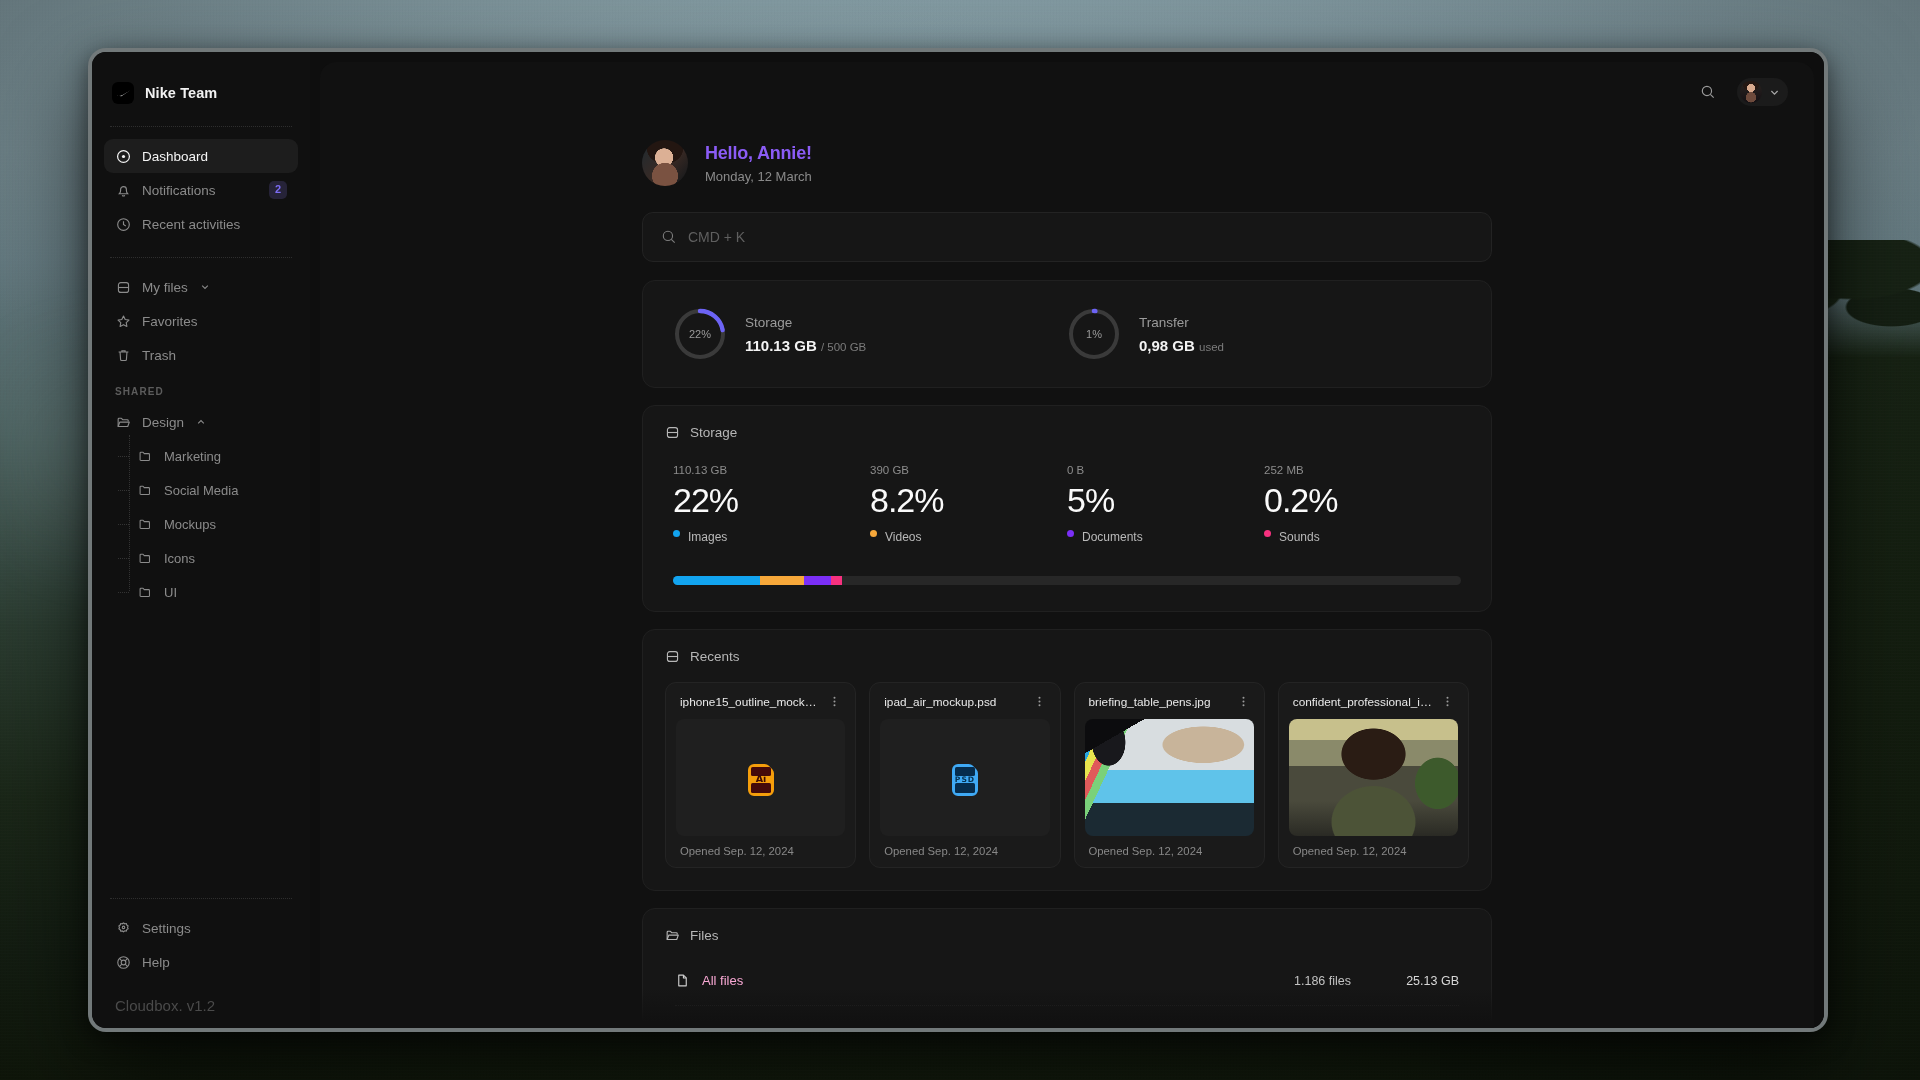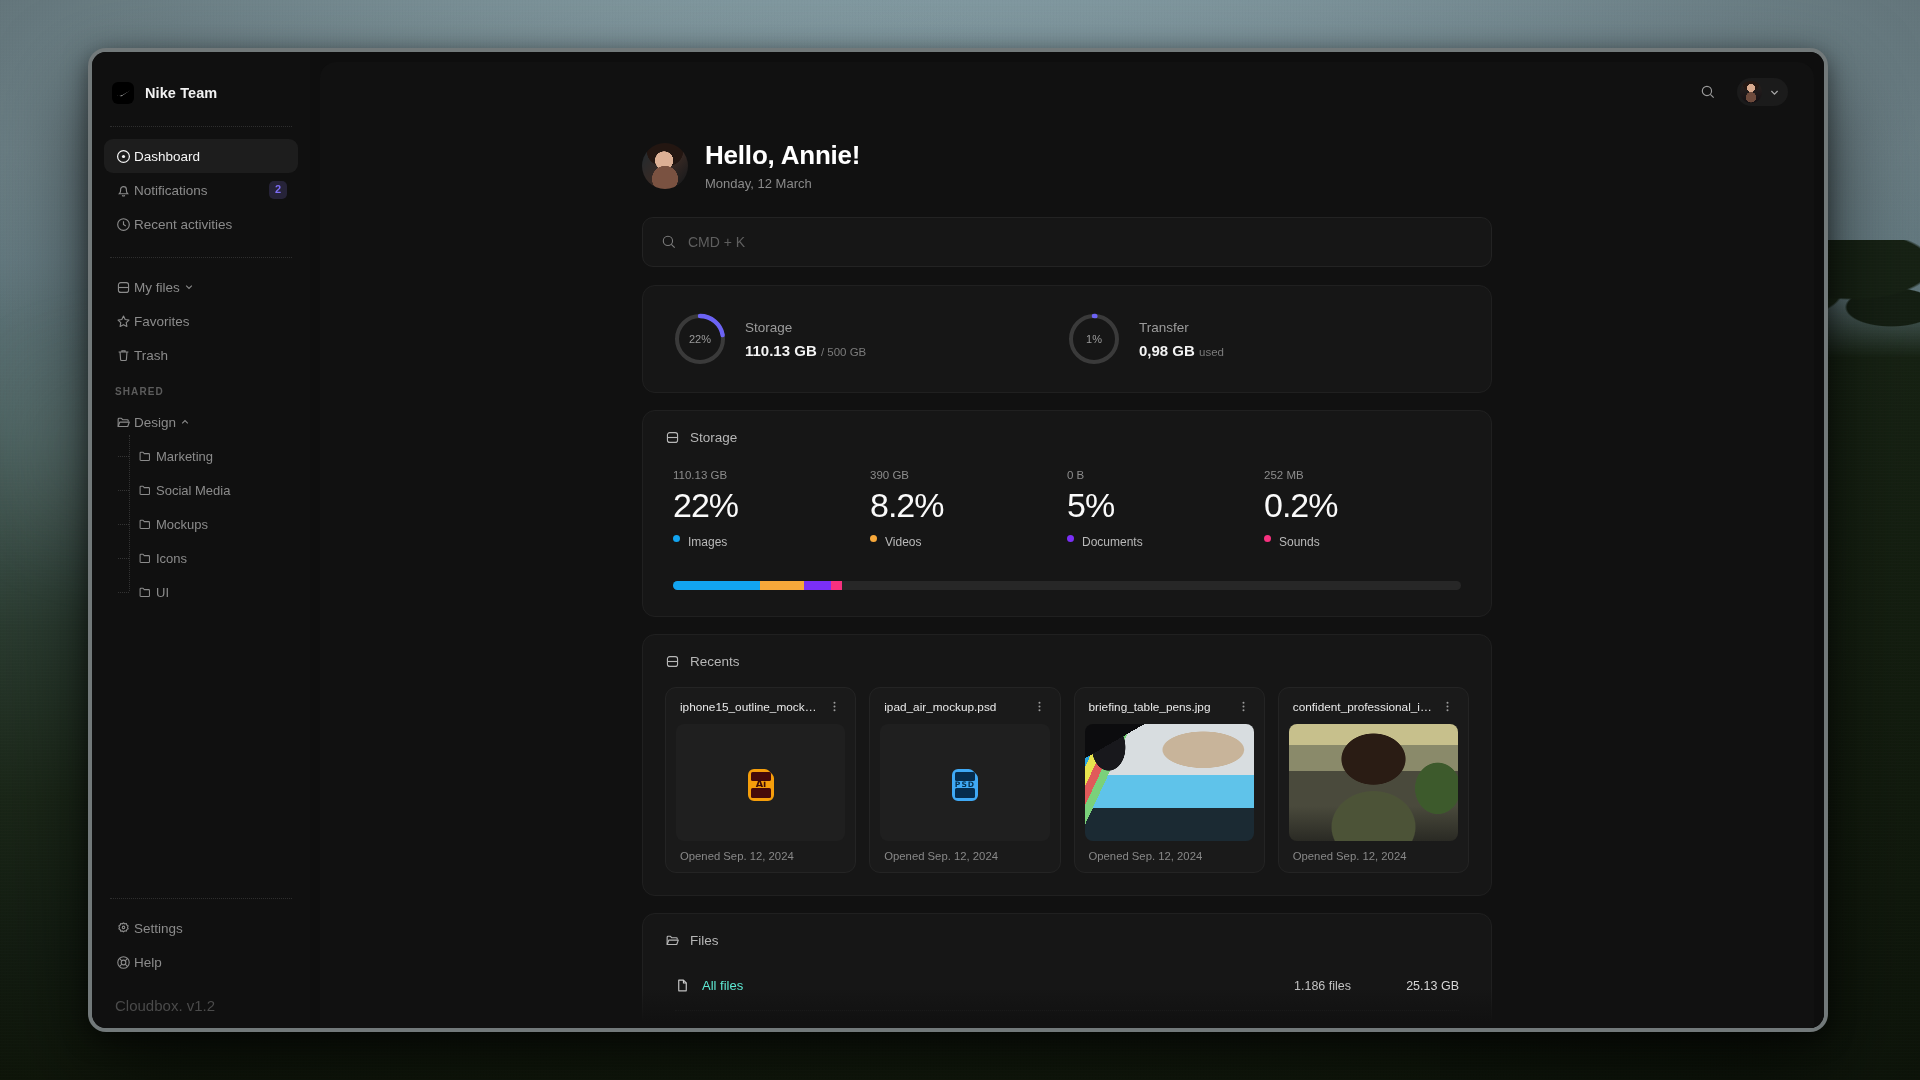--- a/index.html
+++ b/index.html
@@ -85,21 +85,21 @@
   }
   .brand-name { color: #f2f2f2; font-size: 14.5px; font-weight: 600; letter-spacing: .1px; }
 
   .divider {
     height: 0; margin: 16px 18px 12px 18px;
     border-top: 1px dotted #2e2e2e;
   }
 
   .nav-group { padding: 0 12px; }
   .nav-item {
-    display: flex; align-items: center; gap: 3px;
+    display: flex; align-items: center; gap: 11px;
     height: 34px; padding: 0 11px; border-radius: 9px;
     color: #8b8b8b; font-size: 13.5px; cursor: pointer;
     position: relative;
   }
   .nav-item .ico { width: 16px; height: 16px; flex: 0 0 16px; display:flex; align-items:center; justify-content:center; }
   .nav-item svg { display: block; }
   .nav-item.active { background: #1d1d1d; color: #f4f4f4; }
   .nav-item.active svg { stroke: #f4f4f4; }
   .nav-label { flex: 1 1 auto; white-space: nowrap; }
   .badge {
@@ -177,21 +177,21 @@
   
   .greeting { display: flex; align-items: center; gap: 17px; margin-bottom: 26px; }
   .avatar-lg {
     width: 46px; height: 46px; border-radius: 50%; flex: 0 0 46px; overflow: hidden;
     background:
       radial-gradient(circle at 50% 78%, #7a5241 0 30%, transparent 31%),
       radial-gradient(circle at 48% 38%, #dcb095 0 24%, transparent 25%),
       radial-gradient(ellipse 62% 50% at 50% 20%, #231611 0 62%, transparent 64%),
       linear-gradient(130deg, #1e2a30, #3a2a24 55%, #10161a);
   }
-  .greet-title { color: #ffffff; font-size: 26px; font-weight: 700; letter-spacing: -.2px; }
+  .greet-title { color: #8b5cf6; font-size: 18px; font-weight: 700; letter-spacing: -.2px; }
   .greet-sub { color: #8a8a8a; font-size: 13px; margin-top: 5px; }
 
   
   .searchbar {
     height: 50px; border-radius: 11px;
     background: #161616; border: 1px solid #232323;
     display: flex; align-items: center; gap: 11px; padding: 0 18px;
     margin-bottom: 18px; cursor: text;
   }
   .searchbar .ph { color: #5f5f5f; font-size: 14px; }
@@ -274,21 +274,21 @@
       radial-gradient(ellipse 22% 36% at 88% 55%, #3d5a2c 0 60%, transparent 62%),
       linear-gradient(to bottom, #c7c08c 0 18%, #8a8a6a 18% 40%, #4a4a3c 40% 70%, #2a2a24 100%);
   }
 
   
   .files-list { padding: 14px 22px 0 22px; }
   .file-row {
     display: flex; align-items: center; height: 48px;
     padding: 0 10px; gap: 12px; cursor: pointer;
   }
-  .file-row .nm { color: #5eead4; font-size: 13px; flex: 1 1 auto; }
+  .file-row .nm { color: #f9a8d4; font-size: 13px; flex: 1 1 auto; }
   .file-row .cnt { color: #c2c2c2; font-size: 12.5px; width: 120px; text-align: right; }
   .file-row .sz { color: #d8d8d8; font-size: 12.5px; width: 96px; text-align: right; }
   .row-div { border-top: 1px dotted #2a2a2a; margin: 0 10px; }
   .file-row.dim { opacity: .34; }
   .avatars { display: flex; margin-right: 6px; }
   .avatars span {
     width: 17px; height: 17px; border-radius: 50%; margin-left: -5px;
     border: 1.5px solid #161616; display: block;
   }
 

